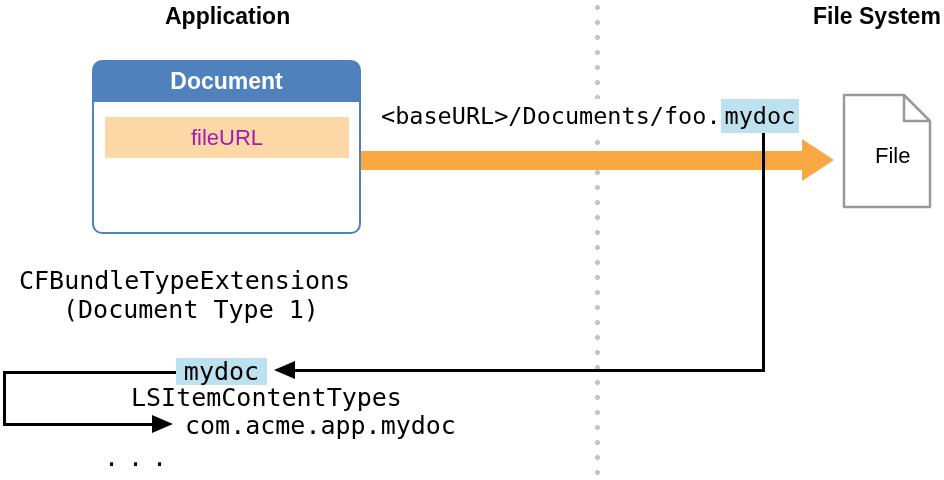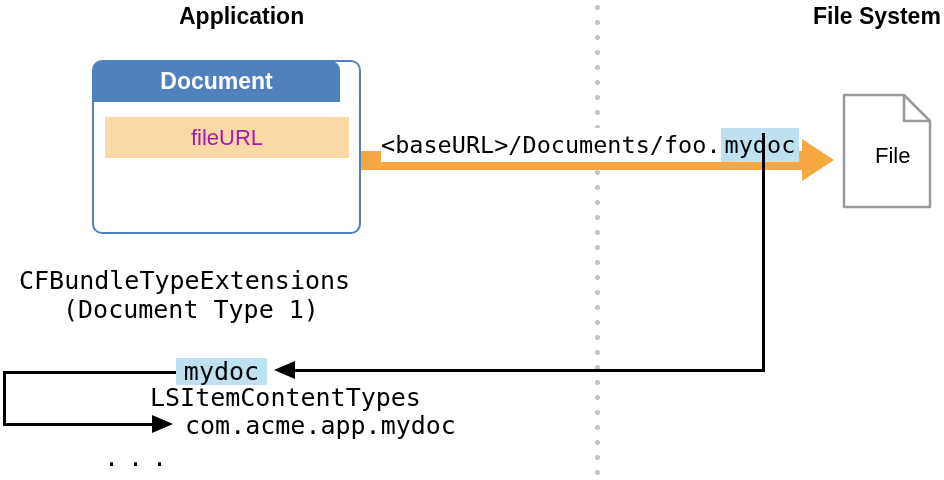--- a/index.html
+++ b/index.html
@@ -17,40 +17,40 @@
     background-image:radial-gradient(circle,#c6c6c6 2.3px,rgba(0,0,0,0) 2.5px);
     background-size:5px 15px;background-repeat:repeat-y;
   }
 
   
   #doc-box{
     left:92px;top:60px;width:269px;height:174px;box-sizing:border-box;
     background:#fff;border:2px solid #4f81bd;border-radius:10px;
   }
   #doc-box-header{
-    position:absolute;left:-1px;top:-1px;width:247px;height:41px;
+    position:absolute;left:-1px;top:-1px;width:267px;height:41px;
     background:#4f81bd;border-radius:9px 9px 0 0;
     color:#fff;font-size:23px;font-weight:bold;text-align:center;line-height:41px;
   }
   #fileurl-box{
     position:absolute;left:11px;top:55px;width:244px;height:41px;
     background:#fbd8a6;display:flex;align-items:center;justify-content:center;
     font-size:22px;color:#a21caf;
   }
 
   
   #orange-arrow-body{left:361px;top:151px;width:441px;height:19px;background:#f7a843;}
   #orange-arrow-head{
     left:802px;top:139px;width:0;height:0;
     border-top:21px solid transparent;border-bottom:21px solid transparent;
     border-left:32px solid #f7a843;
   }
 
   
-  #url-label{left:381px;top:98px;height:36px;display:flex;align-items:center;font-size:23.5px;margin-top:29px;}
+  #url-label{left:381px;top:98px;height:36px;display:flex;align-items:center;font-size:23.5px;}
   #url-prefix{background:#ffffff;padding:3px 0;}
   #url-ext-highlight{background:#bde1ee;padding:3px 4px;}
 
   
   #file-icon{left:842px;top:93px;width:90px;height:116px;}
   #file-icon-label{
     position:absolute;left:0;top:50px;width:86%;text-align:center;
     font-size:22px;color:#000;padding-left:12px;
   }
 
@@ -74,32 +74,32 @@
 
   
   .code{font-size:25px;line-height:27px;}
   #plist-l1{left:19px;top:267px;}
   #plist-l2{left:63px;top:296px;}
   #plist-l3{left:105px;top:325px;}
   #plist-ext-highlight{
     left:176px;top:358px;width:91px;height:27px;background:#bde1ee;
     display:flex;align-items:center;justify-content:center;
   }
-  #plist-l5{left:131px;top:384px;margin-left:19px;}
+  #plist-l5{left:131px;top:384px;}
   #plist-l6{left:185px;top:412px;}
   #plist-ellipsis{left:104px;top:444px;letter-spacing:9px;}
 </style>
 </head>
 <body>
 
 <div id="canvas">
 
   <div id="divider" class="abs"></div>
 
-  <div class="abs hdr" style="left:179px;top:3px;">Application</div>
+  <div class="abs hdr" style="left:165px;top:3px;">Application</div>
   <div class="abs hdr" style="left:813px;top:3px;text-align:center;">File System</div>
 
   <div id="orange-arrow-body" class="abs"></div>
   <div id="orange-arrow-head" class="abs"></div>
 
   <div id="doc-box" class="abs">
     <div id="doc-box-header">Document</div>
     <div id="fileurl-box">fileURL</div>
   </div>
 

